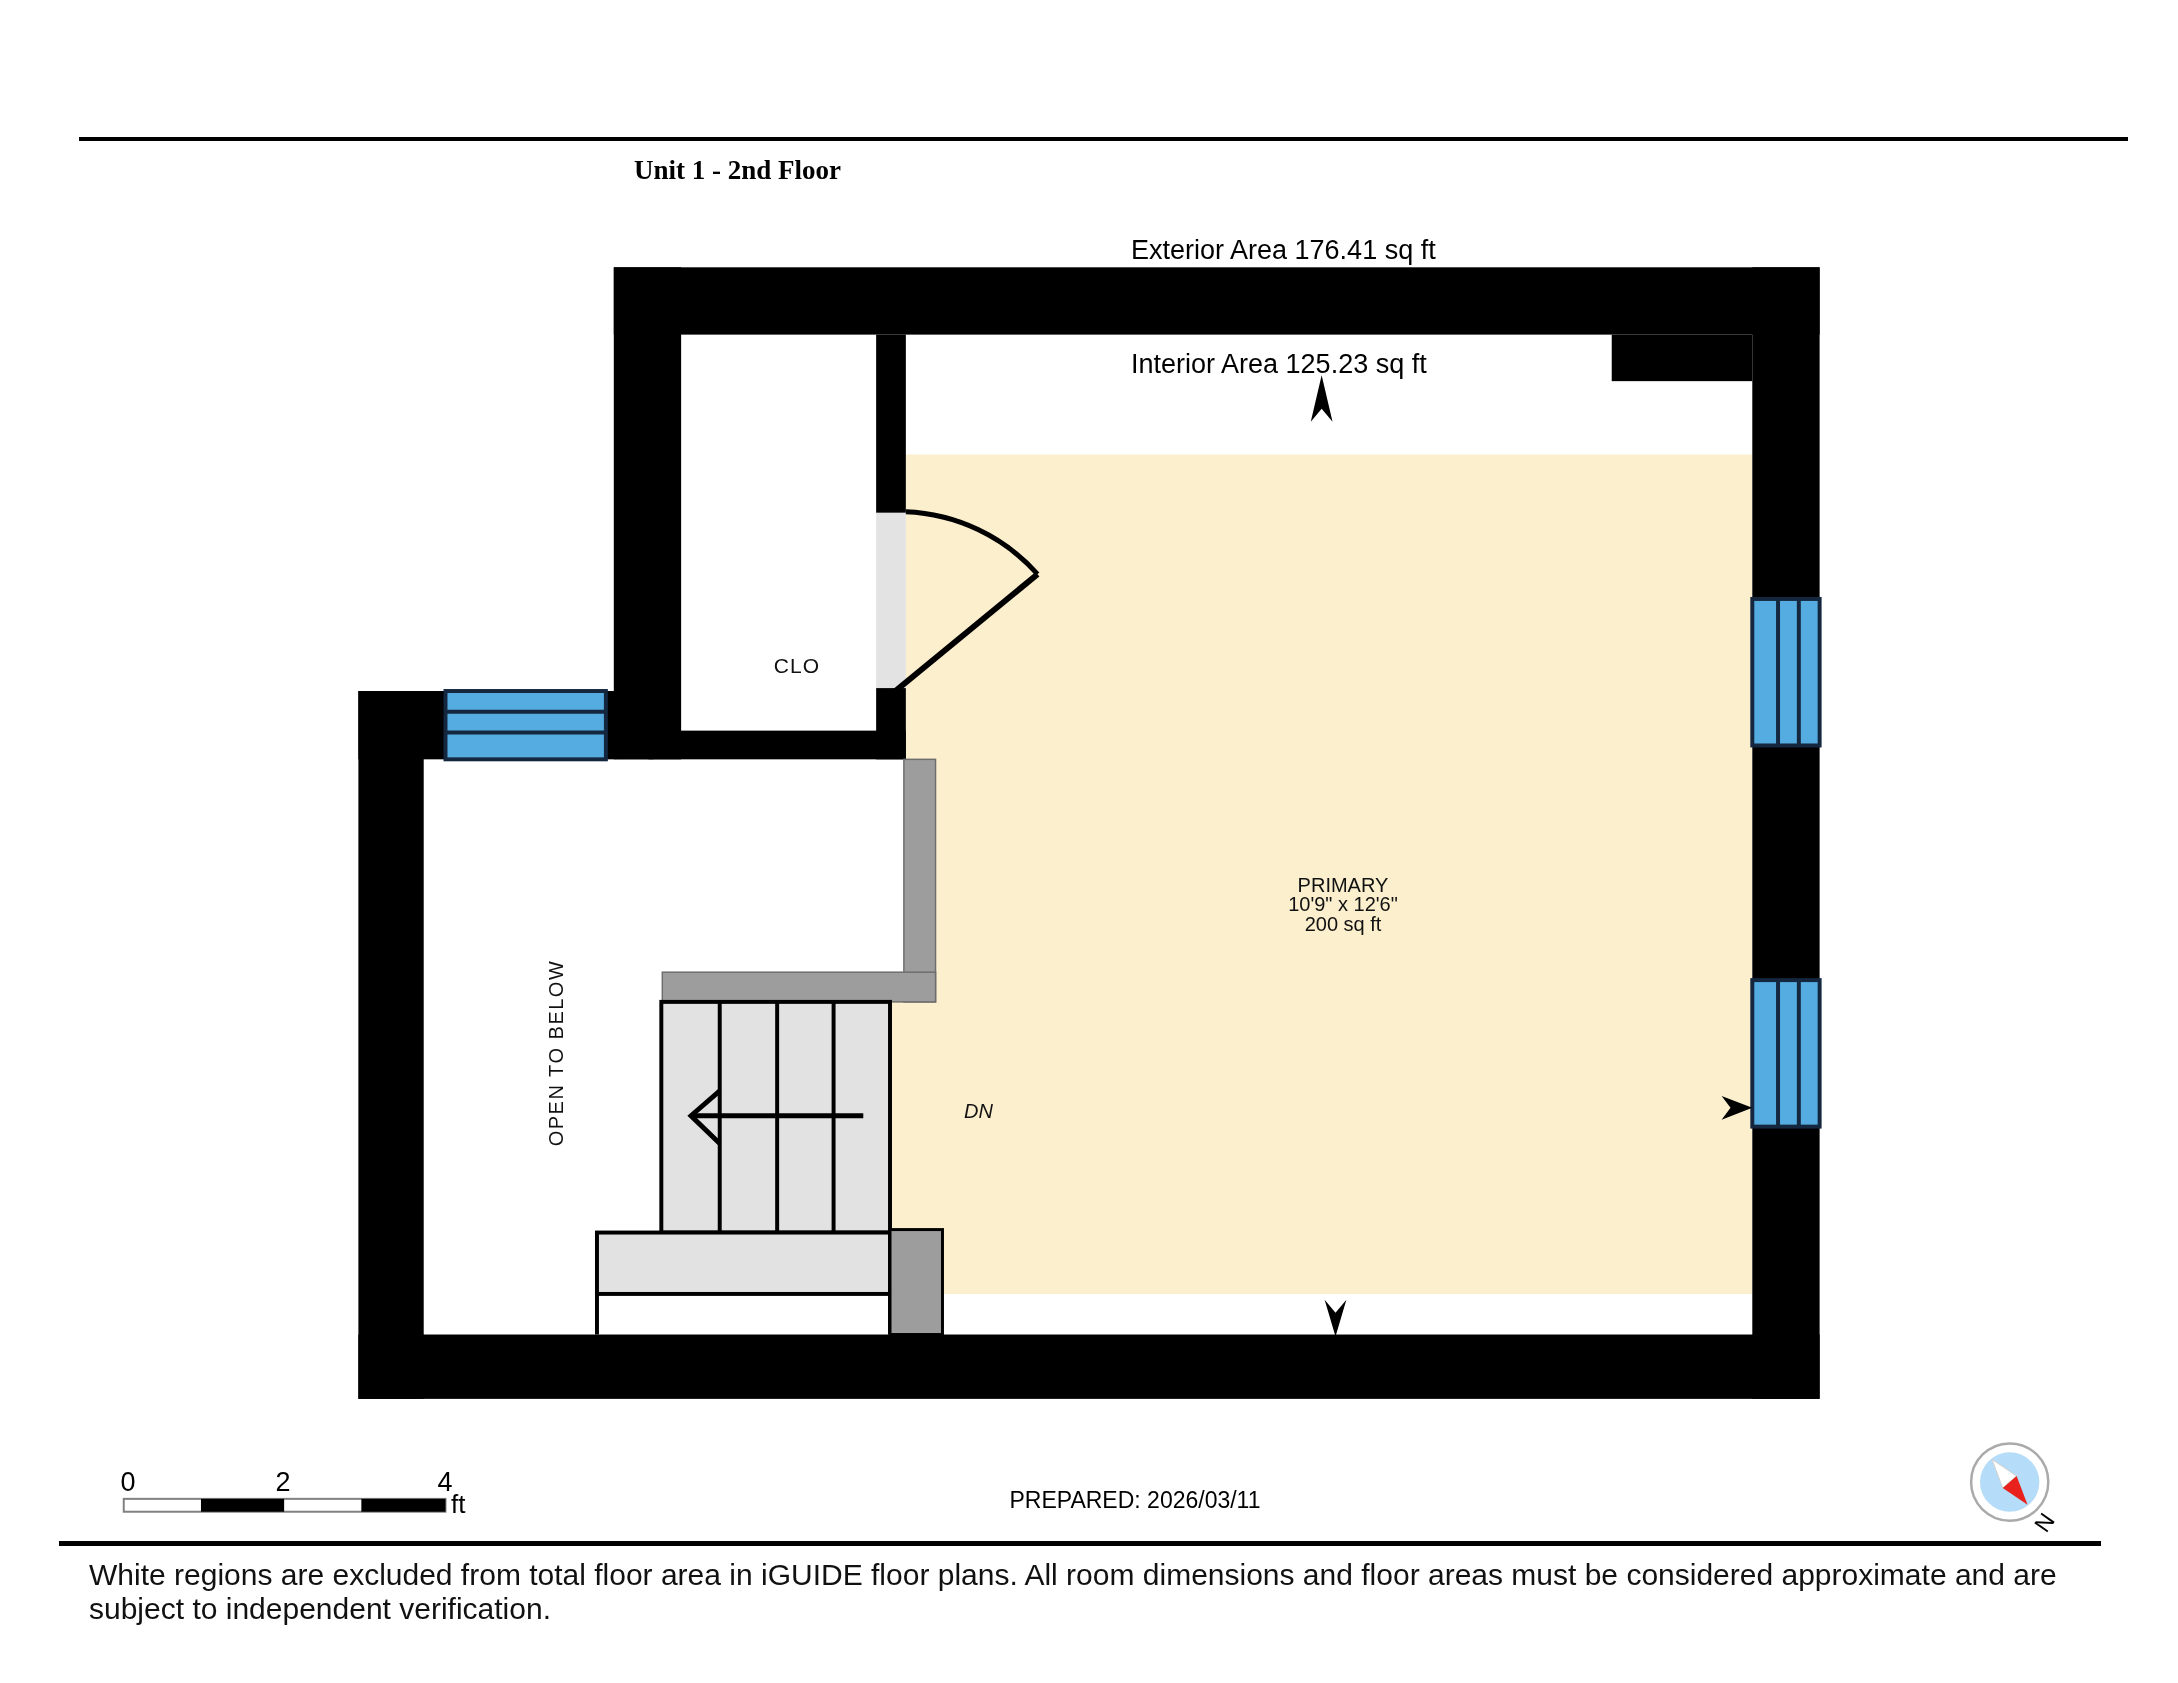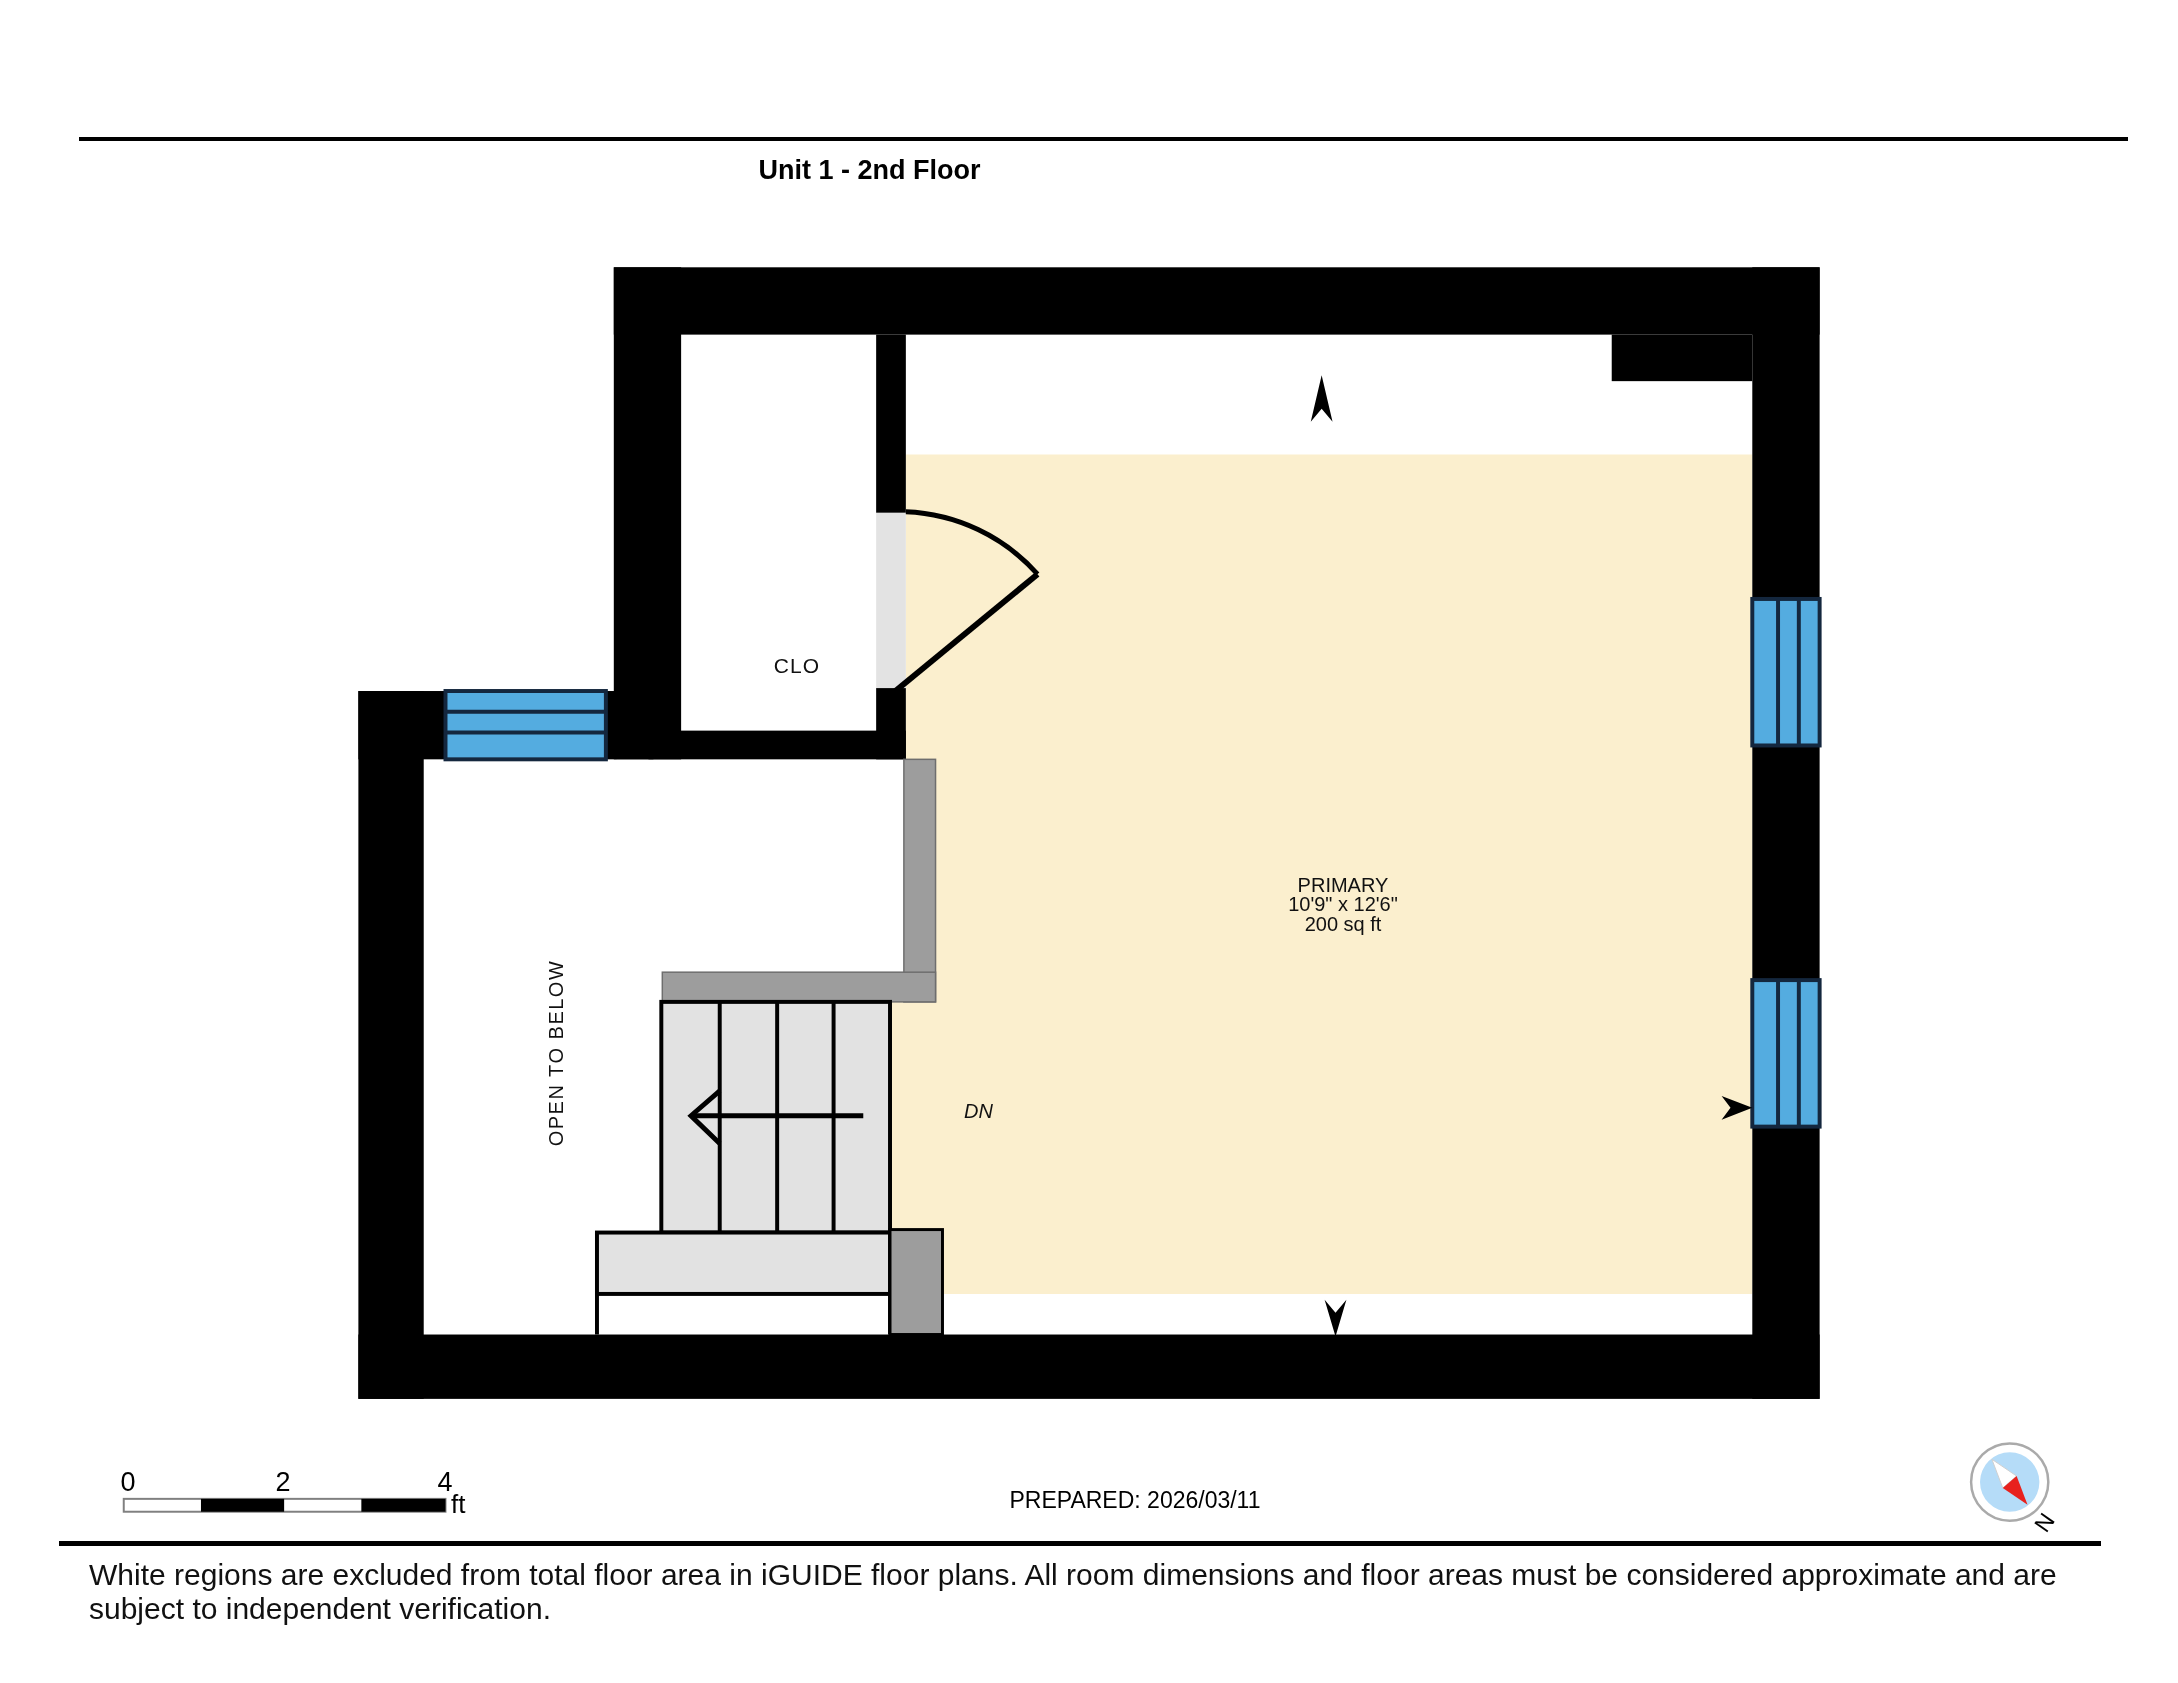--- a/index.html
+++ b/index.html
@@ -16,21 +16,21 @@
     top:48px;left:0;width:2178px;
     text-align:center;
     font-size:40px;font-weight:bold;
     letter-spacing:0.5px;
   }
   #header-rule{
     top:137px;left:79px;width:2049px;height:4px;background:#000;
   }
   #unit-label{
     top:155px;left:634px;width:471px;
-    text-align:center;font-size:27px;font-weight:bold;
+    text-align:left;font-size:27px;font-weight:bold;font-family:Liberation Serif, serif;
   }
   #area-stats{
     top:155px;left:1131px;
     font-size:27px;line-height:38px;white-space:pre;
   }
   .plan-label{color:#111;}
   #clo-label{top:654px;left:741px;width:79px;text-align:right;font-size:21px;letter-spacing:1px;}
   #primary-label{top:840px;left:1244px;width:198px;text-align:center;font-size:20px;line-height:19.3px;margin-top:36px;}
   #open-below-label{
     top:1042px;left:407px;width:297px;height:22px;
@@ -49,20 +49,25 @@
   #footer-rule{top:1541px;left:59px;width:2042px;height:5px;background:#000;}
   #disclaimer{top:1558px;left:89px;width:2030px;font-size:30px;color:#111;}
 </style>
 </head>
 <body>
 
 <div id="page">
 
   <div class="abs" id="header-rule"></div>
   <div class="abs" id="unit-label">Unit 1 - 2nd Floor</div>
+  <div class="abs" id="area-stats">
+    <div>Exterior Area 176.41 sq ft</div>
+    <div>Interior Area 125.23 sq ft</div>
+    <div>Excluded Area 63.15 sq ft</div>
+  </div>
 
   <svg class="abs" style="top:0;left:0" width="2178" height="1683" viewBox="0 0 2200 1700">
 
     <polygon points="915,459 1770,459 1770,1307 952,1307 952,1242 901,1242 901,1012 945,1012 945,767 915,767" fill="#FBEFCE"></polygon>
 
     <g fill="#000000">
       <rect x="620" y="270" width="1218" height="68"></rect>
       <rect x="1770" y="270" width="68" height="1143"></rect>
       <rect x="1628" y="338" width="142" height="47"></rect>
       <rect x="620" y="270" width="68" height="497"></rect>

